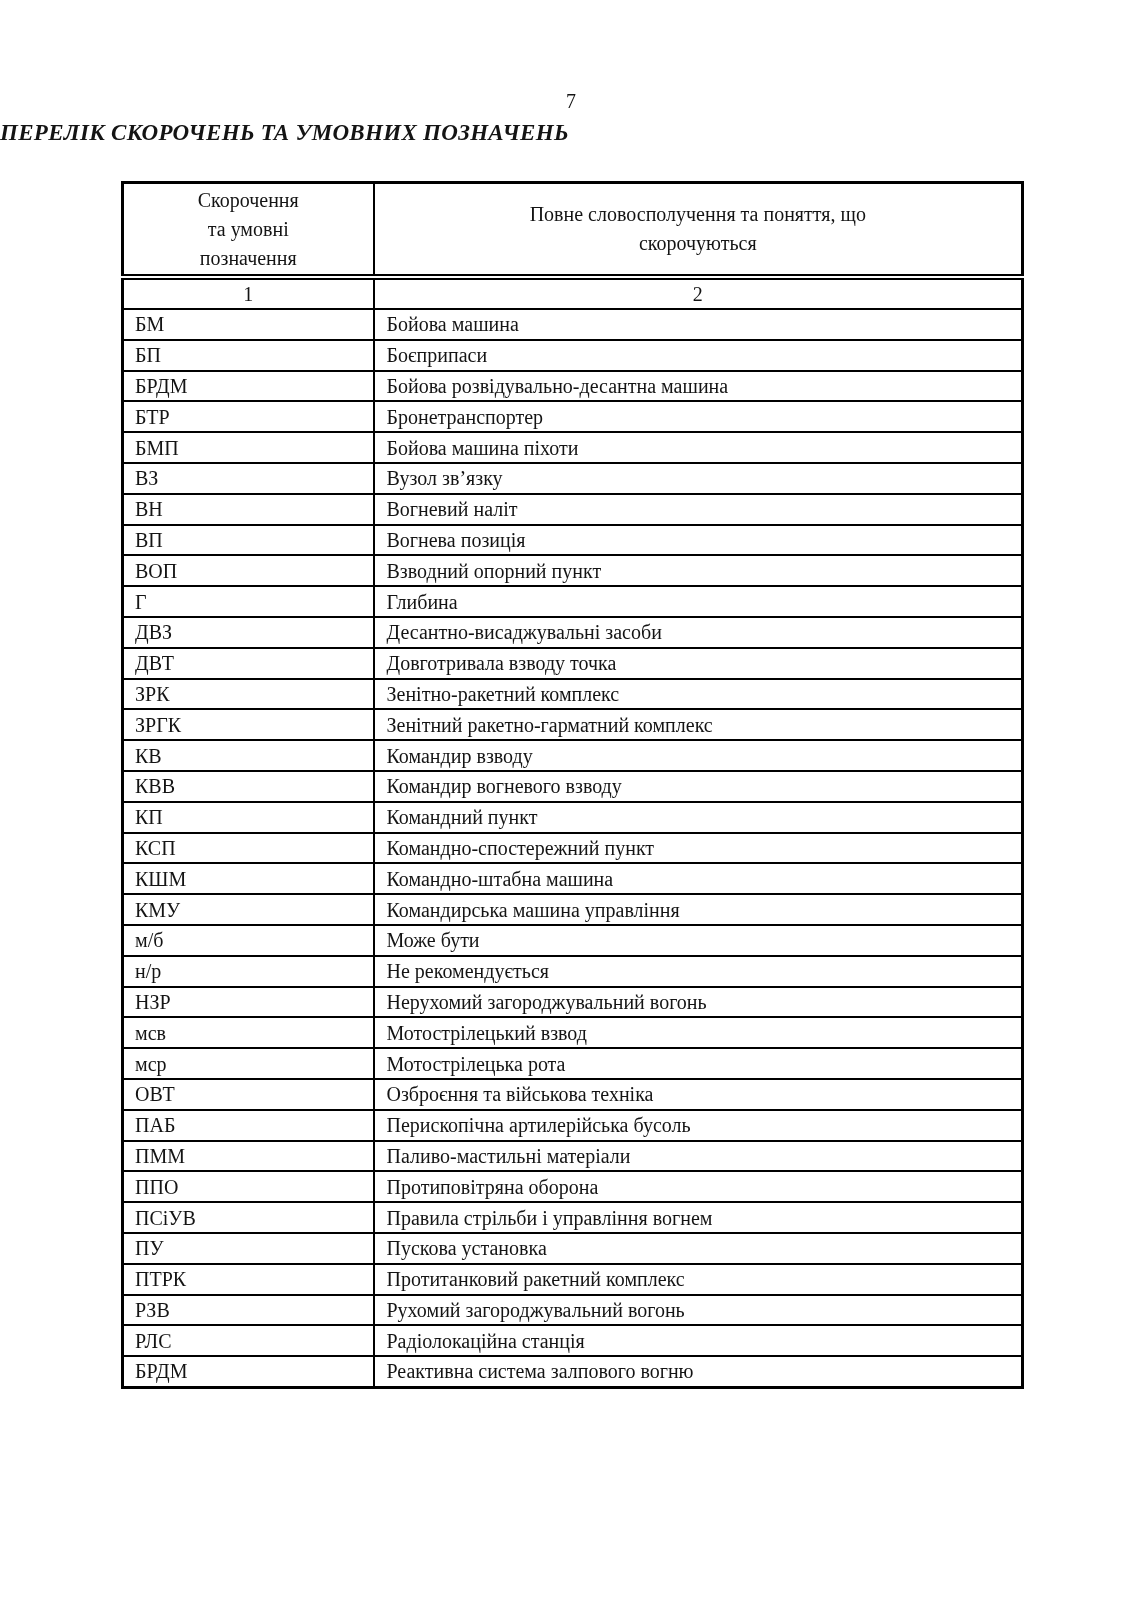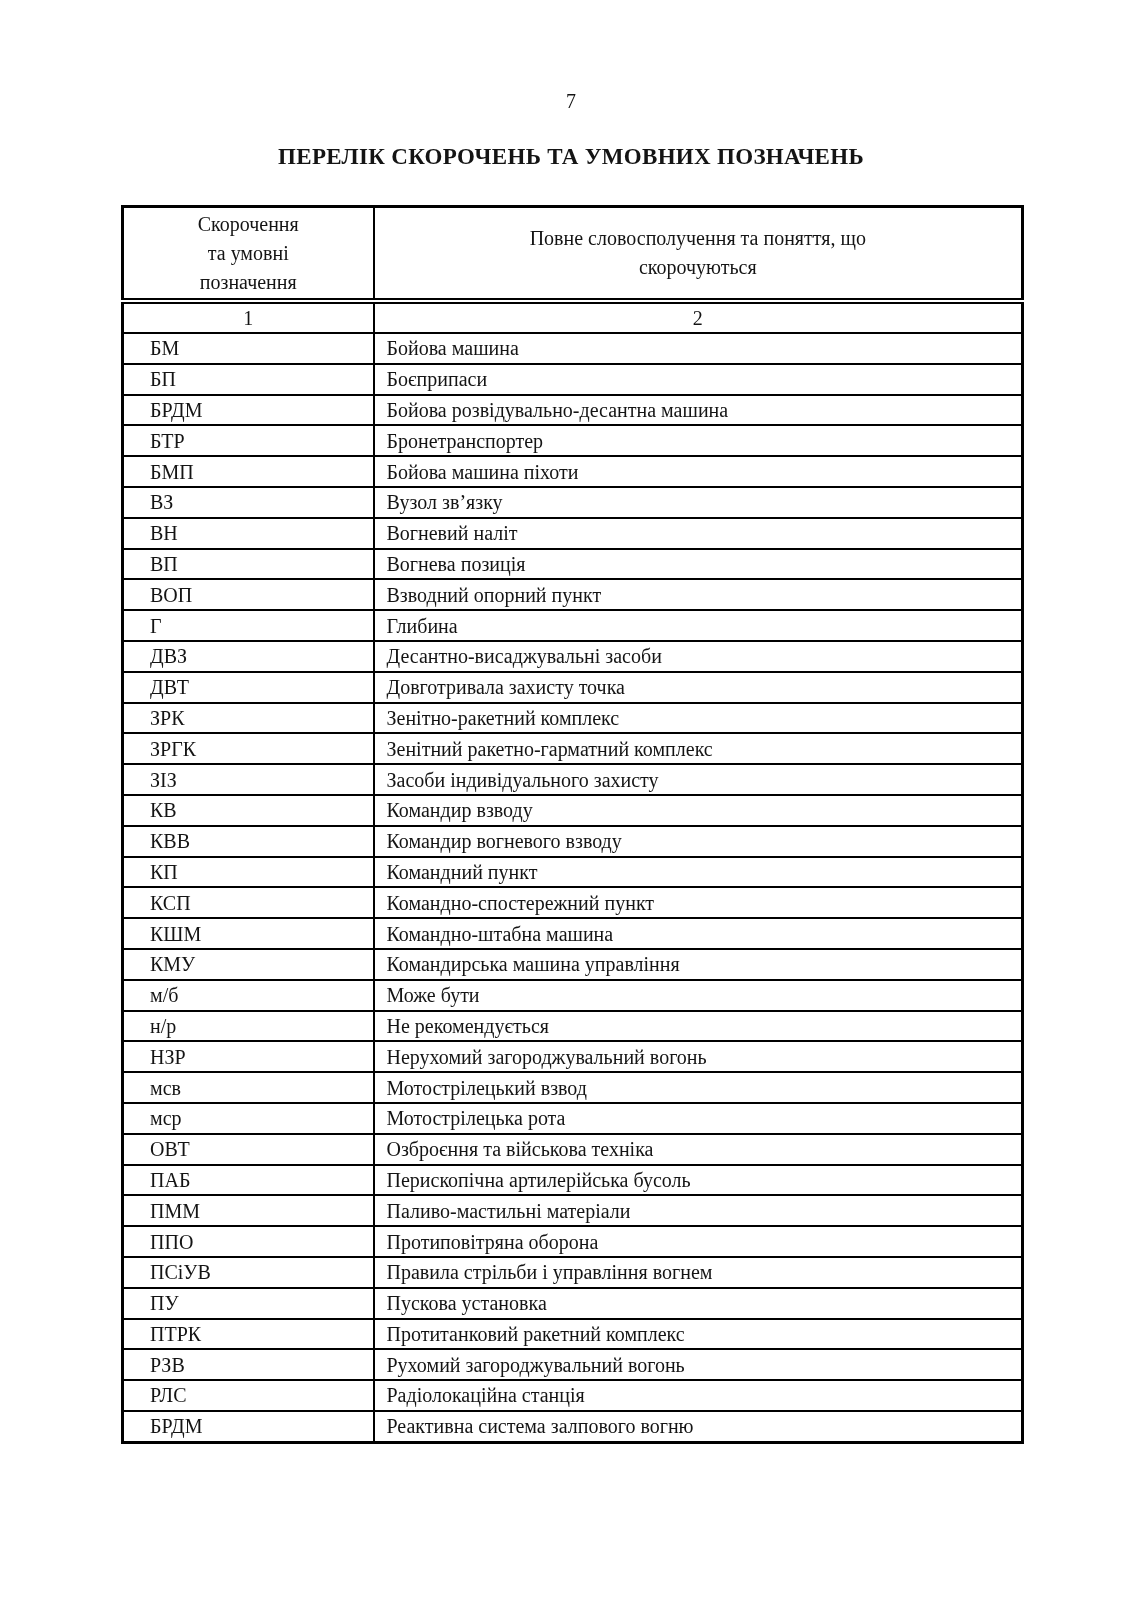--- a/index.html
+++ b/index.html
@@ -20,26 +20,26 @@
     height: 1615px;
     background: #ffffff;
   }
   .page-number {
     padding-top: 90px;
     text-align: center;
     font-size: 20px;
     line-height: 22px;
   }
   .doc-title {
-    margin: 32px 0 0 0;
-    text-align: center;
+    margin: 8px 0 0 0;
     font-size: 23px;
     font-weight: bold;
     letter-spacing: 0.3px;
     line-height: 26px;
+    font-style: italic;
   }
   table.abbr-table {
     border-collapse: collapse;
     table-layout: fixed;
     margin: 35px 0 0 121px;
     width: 900px;
     background: #ffffff;
     border-radius: 7px;
   }
   .abbr-table th,
@@ -73,21 +73,21 @@
     padding: 0;
   }
   .abbr-table tbody td {
     height: 28.8px;
     vertical-align: middle;
     line-height: 26px;
     padding: 0 6px 0 12px;
     white-space: nowrap;
   }
   .abbr-table tbody td.abbr {
-    padding-left: 26px;
+    padding-left: 11px;
   }
 </style>
 </head>
 <body>
 
 <div class="page">
 
   <div class="page-number">7</div>
 
   <h1 class="doc-title">ПЕРЕЛІК СКОРОЧЕНЬ ТА УМОВНИХ ПОЗНАЧЕНЬ</h1>
@@ -150,35 +150,31 @@
         <tr>
           <td class="abbr">Г</td>
           <td class="full">Глибина</td>
         </tr>
         <tr>
           <td class="abbr">ДВЗ</td>
           <td class="full">Десантно-висаджувальні засоби</td>
         </tr>
         <tr>
           <td class="abbr">ДВТ</td>
-          <td class="full">Довготривала захисту точка</td>
+          <td class="full">Довготривала взводу точка</td>
         </tr>
         <tr>
           <td class="abbr">ЗРК</td>
           <td class="full">Зенітно-ракетний комплекс</td>
         </tr>
         <tr>
           <td class="abbr">ЗРГК</td>
           <td class="full">Зенітний ракетно-гарматний комплекс</td>
         </tr>
         <tr>
-          <td class="abbr">ЗІЗ</td>
-          <td class="full">Засоби індивідуального захисту</td>
-        </tr>
-        <tr>
           <td class="abbr">КВ</td>
           <td class="full">Командир взводу</td>
         </tr>
         <tr>
           <td class="abbr">КВВ</td>
           <td class="full">Командир вогневого взводу</td>
         </tr>
         <tr>
           <td class="abbr">КП</td>
           <td class="full">Командний пункт</td>

